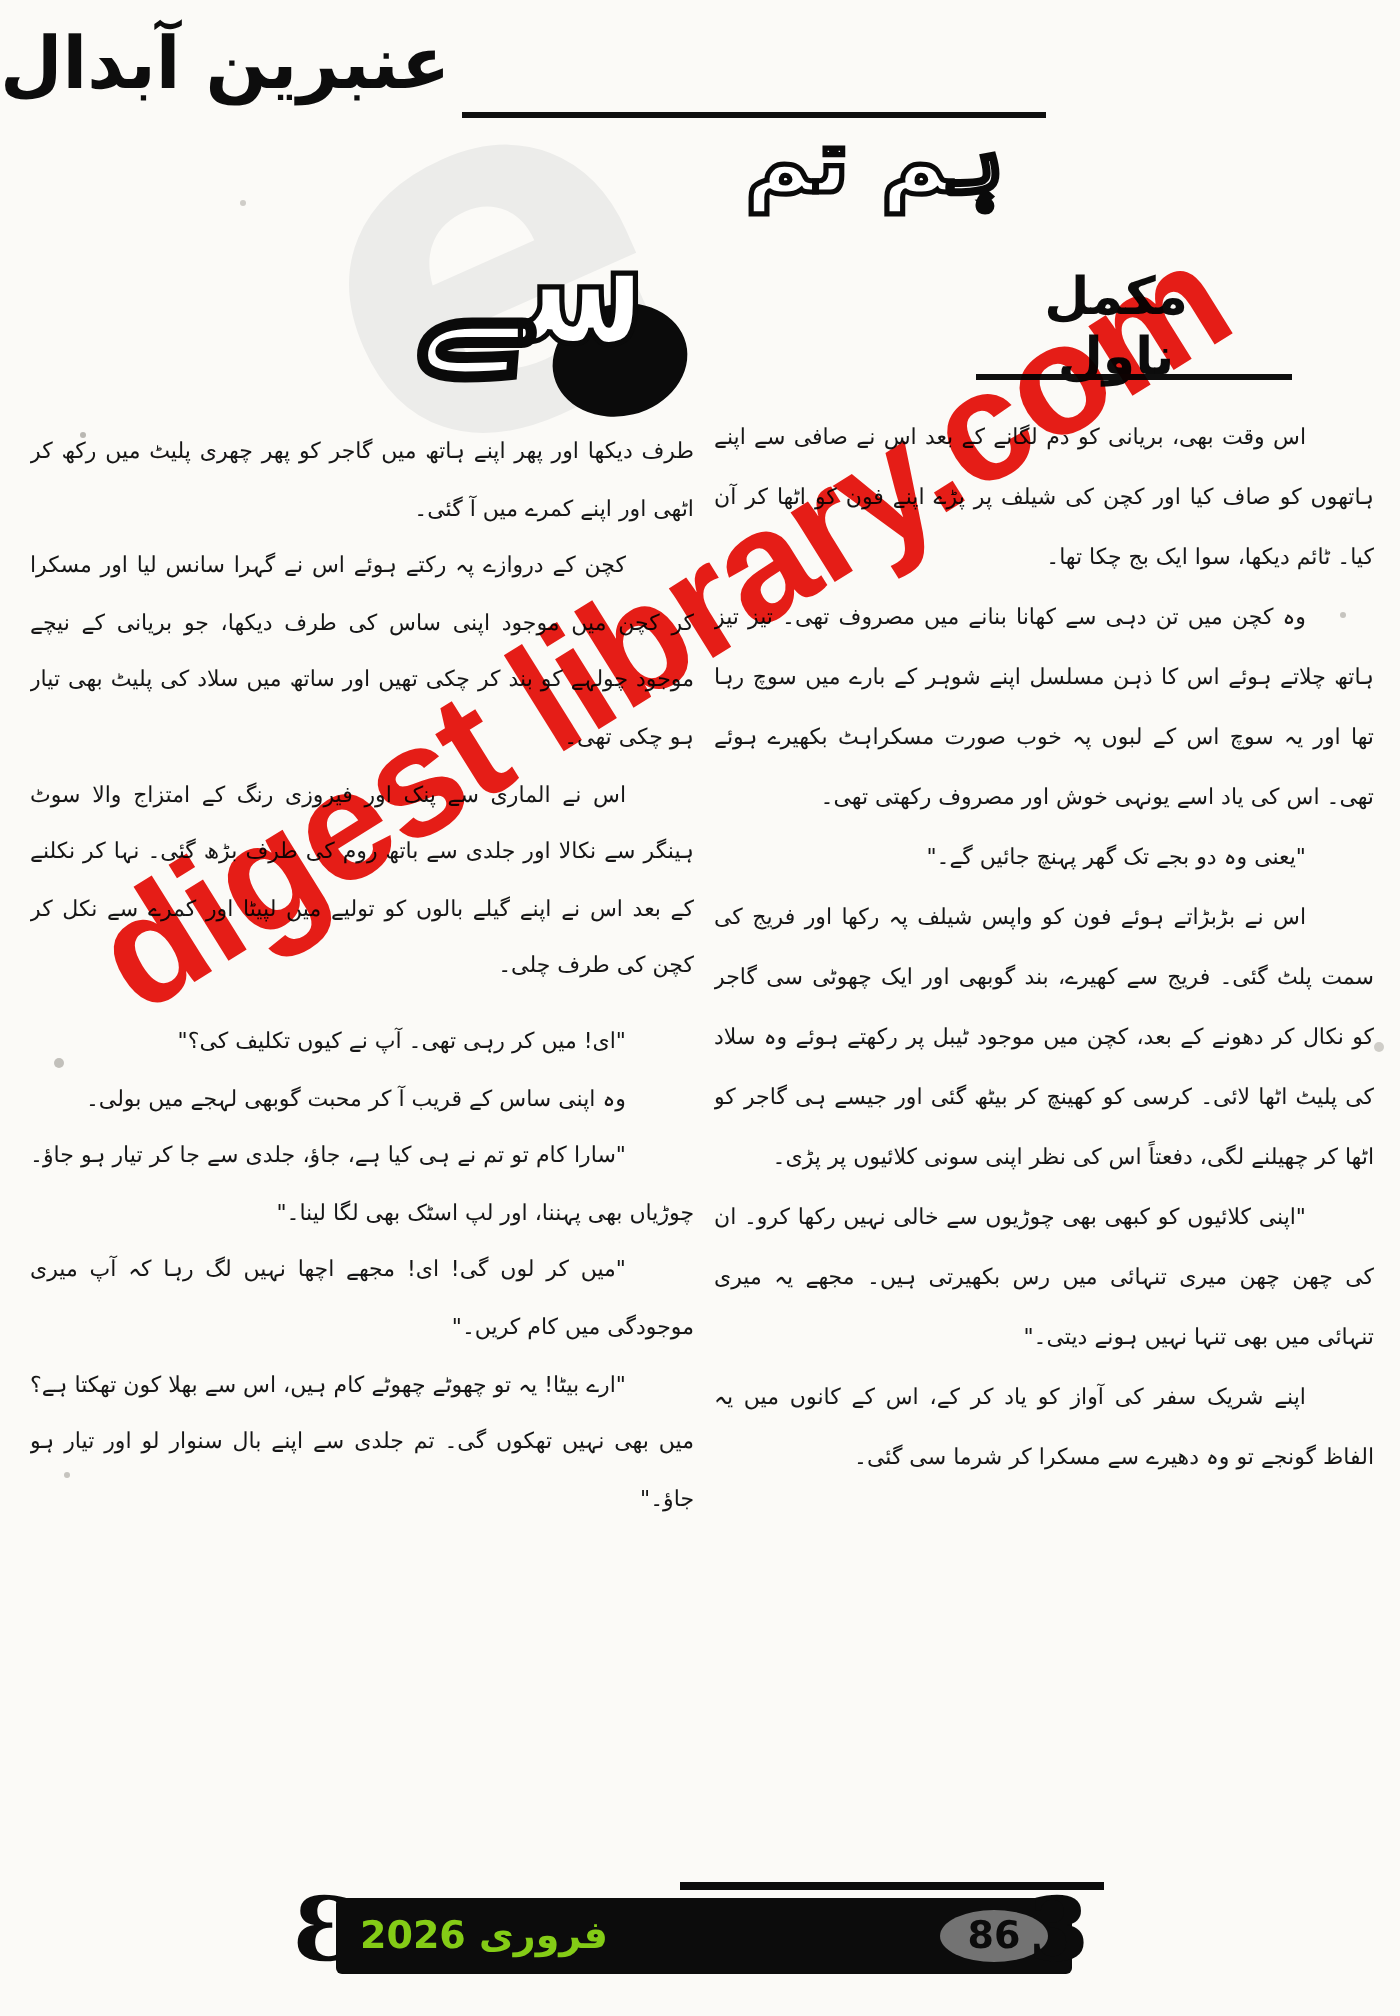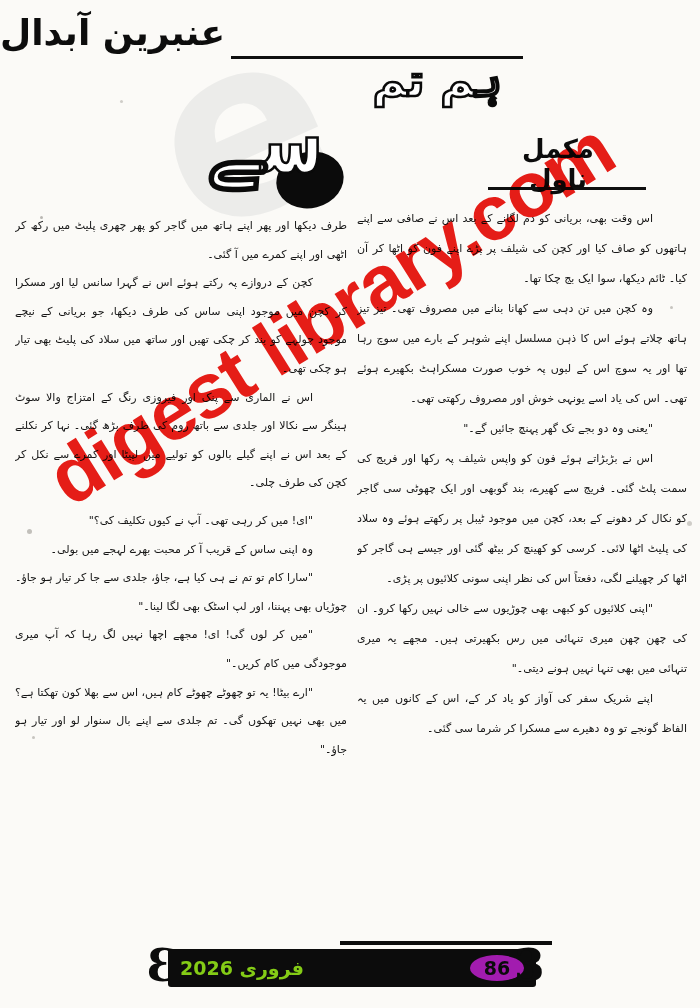--- a/index.html
+++ b/index.html
@@ -56,21 +56,21 @@
   }
   
   .footer-top-rule{position:absolute;left:340px;top:941px;width:212px;height:4px;background:#0c0c0c;}
   .footer-band{
     position:absolute;left:168px;top:949px;width:344px;height:38px;background:#0c0c0c;
     display:flex;align-items:center;justify-content:space-between;direction:rtl;
     padding:0 12px;border-radius:3px;z-index:3;
   }
   .footer-band .f-text{color:#84cc16;font-size:19px;font-weight:700;white-space:nowrap;}
   .page-oval{
-    width:54px;height:26px;background:#a21caf;border-radius:50%;
+    width:54px;height:26px;background:#737373;border-radius:50%;
     display:flex;align-items:center;justify-content:center;direction:ltr;
     color:#0b0b0b;font-size:19px;font-weight:700;
   }
   .curl{
     position:absolute;top:944px;z-index:3;font-size:44px;line-height:44px;font-weight:700;color:#0c0c0c;
     font-family:"DejaVu Serif",serif;
   }
   .curl-left{left:146px;transform:scaleX(-1);}
   .curl-right{left:514px;}
   
@@ -105,21 +105,21 @@
     <p>"اپنی کلائیوں کو کبھی بھی چوڑیوں سے خالی نہیں رکھا کرو۔ ان کی چھن چھن میری تنہائی میں رس بکھیرتی ہیں۔ مجھے یہ میری تنہائی میں بھی تنہا نہیں ہونے دیتی۔"</p>
     <p>اپنے شریک سفر کی آواز کو یاد کر کے، اس کے کانوں میں یہ الفاظ گونجے تو وہ دھیرے سے مسکرا کر شرما سی گئی۔</p>
 
   </div>
 
   <div class="col col-left">
     <p class="noindent">طرف دیکھا اور پھر اپنے ہاتھ میں گاجر کو پھر چھری پلیٹ میں رکھ کر اٹھی اور اپنے کمرے میں آ گئی۔</p>
     <p>کچن کے دروازے پہ رکتے ہوئے اس نے گہرا سانس لیا اور مسکرا کر کچن میں موجود اپنی ساس کی طرف دیکھا، جو بریانی کے نیچے موجود چولہے کو بند کر چکی تھیں اور ساتھ میں سلاد کی پلیٹ بھی تیار ہو چکی تھی۔</p>
     <p>اس نے الماری سے پنک اور فیروزی رنگ کے امتزاج والا سوٹ ہینگر سے نکالا اور جلدی سے باتھ روم کی طرف بڑھ گئی۔ نہا کر نکلنے کے بعد اس نے اپنے گیلے بالوں کو تولیے میں لپیٹا اور کمرے سے نکل کر کچن کی طرف چلی۔</p>
     <p class="gap">"ای! میں کر رہی تھی۔ آپ نے کیوں تکلیف کی؟"</p>
-    <p>وہ اپنی ساس کے قریب آ کر محبت بھرے لہجے میں بولی۔</p>
+    <p>وہ اپنی ساس کے قریب آ کر محبت گوبھی لہجے میں بولی۔</p>
     <p>"سارا کام تو تم نے ہی کیا ہے، جاؤ، جلدی سے جا کر تیار ہو جاؤ۔ چوڑیاں بھی پہننا، اور لپ اسٹک بھی لگا لینا۔"</p>
     <p>"میں کر لوں گی! ای! مجھے اچھا نہیں لگ رہا کہ آپ میری موجودگی میں کام کریں۔"</p>
     <p>"ارے بیٹا! یہ تو چھوٹے چھوٹے کام ہیں، اس سے بھلا کون تھکتا ہے؟ میں بھی نہیں تھکوں گی۔ تم جلدی سے اپنے بال سنوار لو اور تیار ہو جاؤ۔"</p>
   </div>
 
   <div class="red-wm">digest library.com</div>
 
   <div class="footer-top-rule"></div>
   <div class="curl curl-left">3</div>
   <div class="footer-band">

